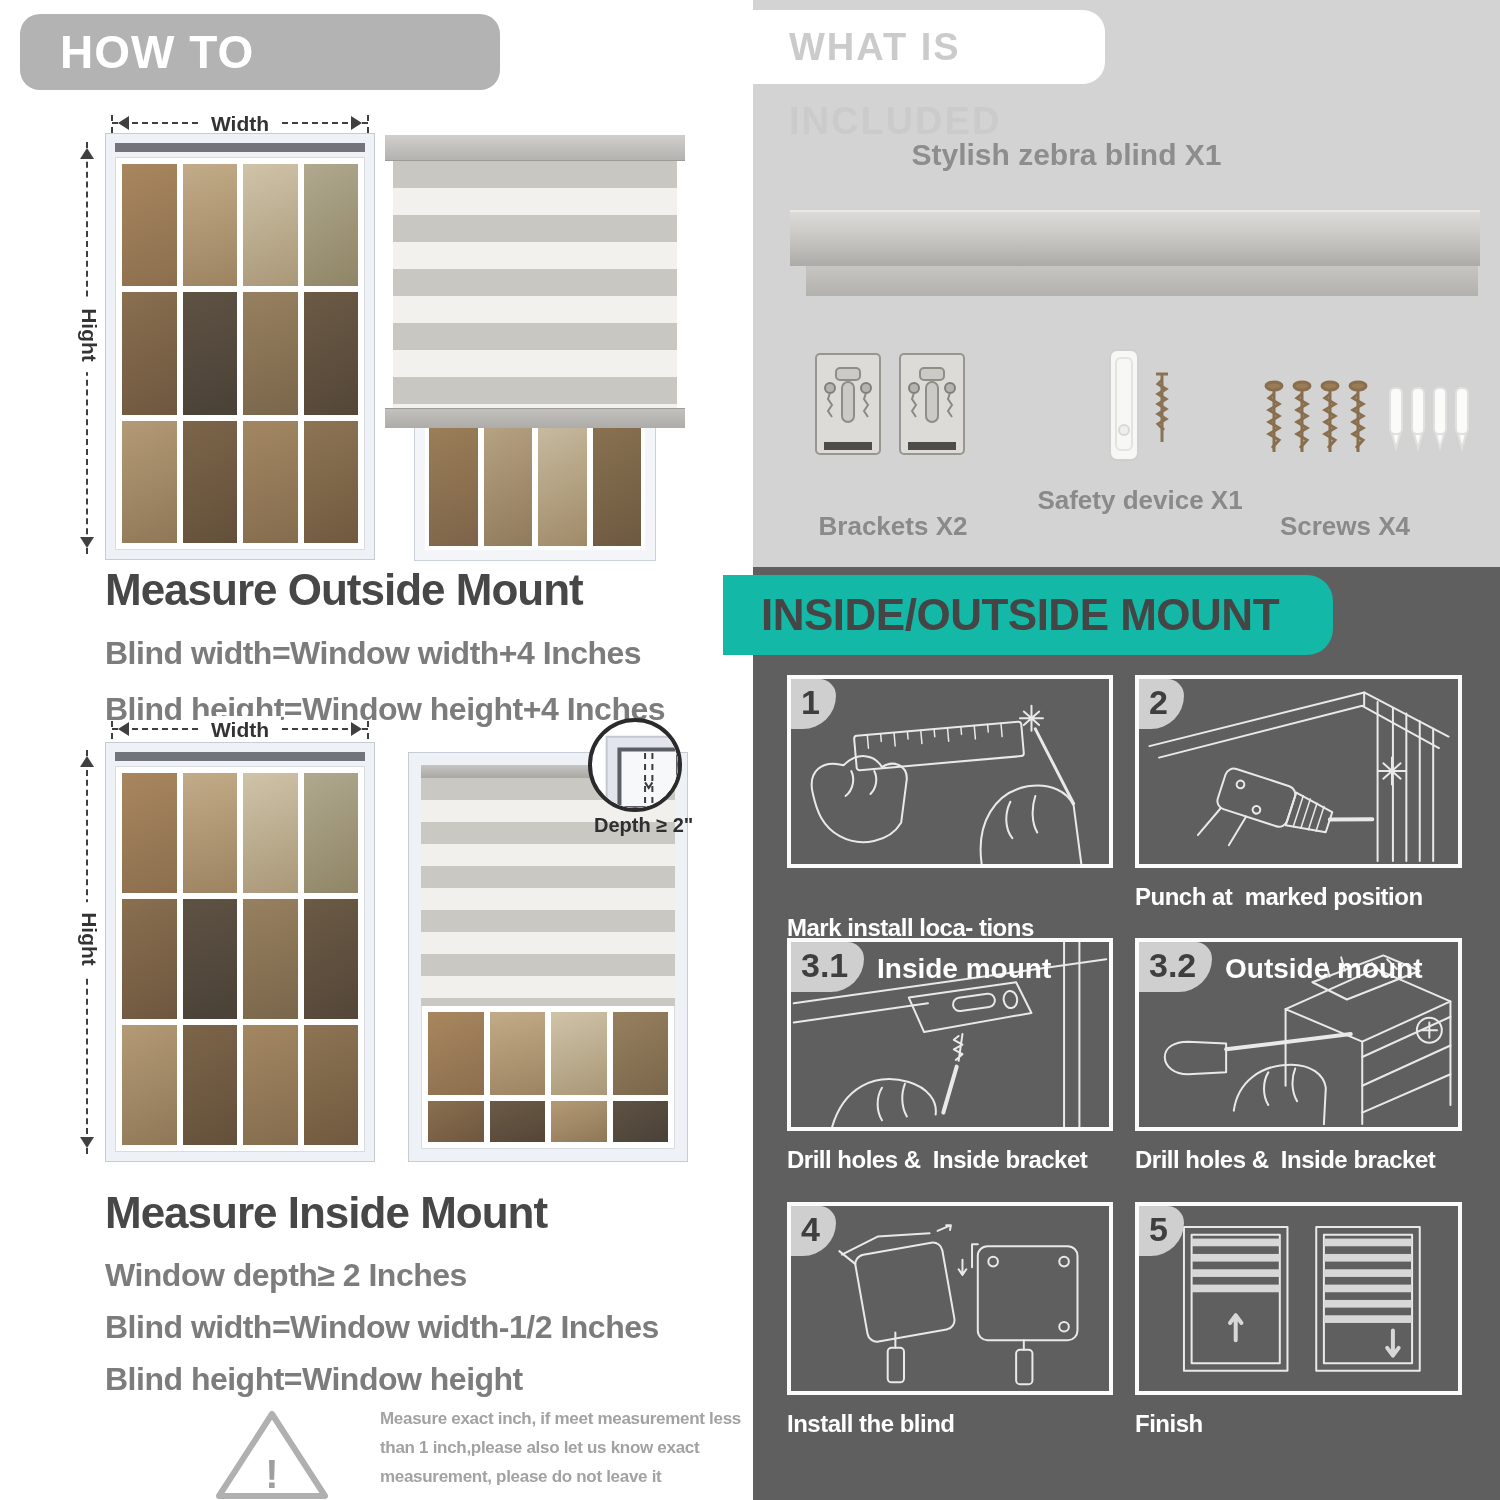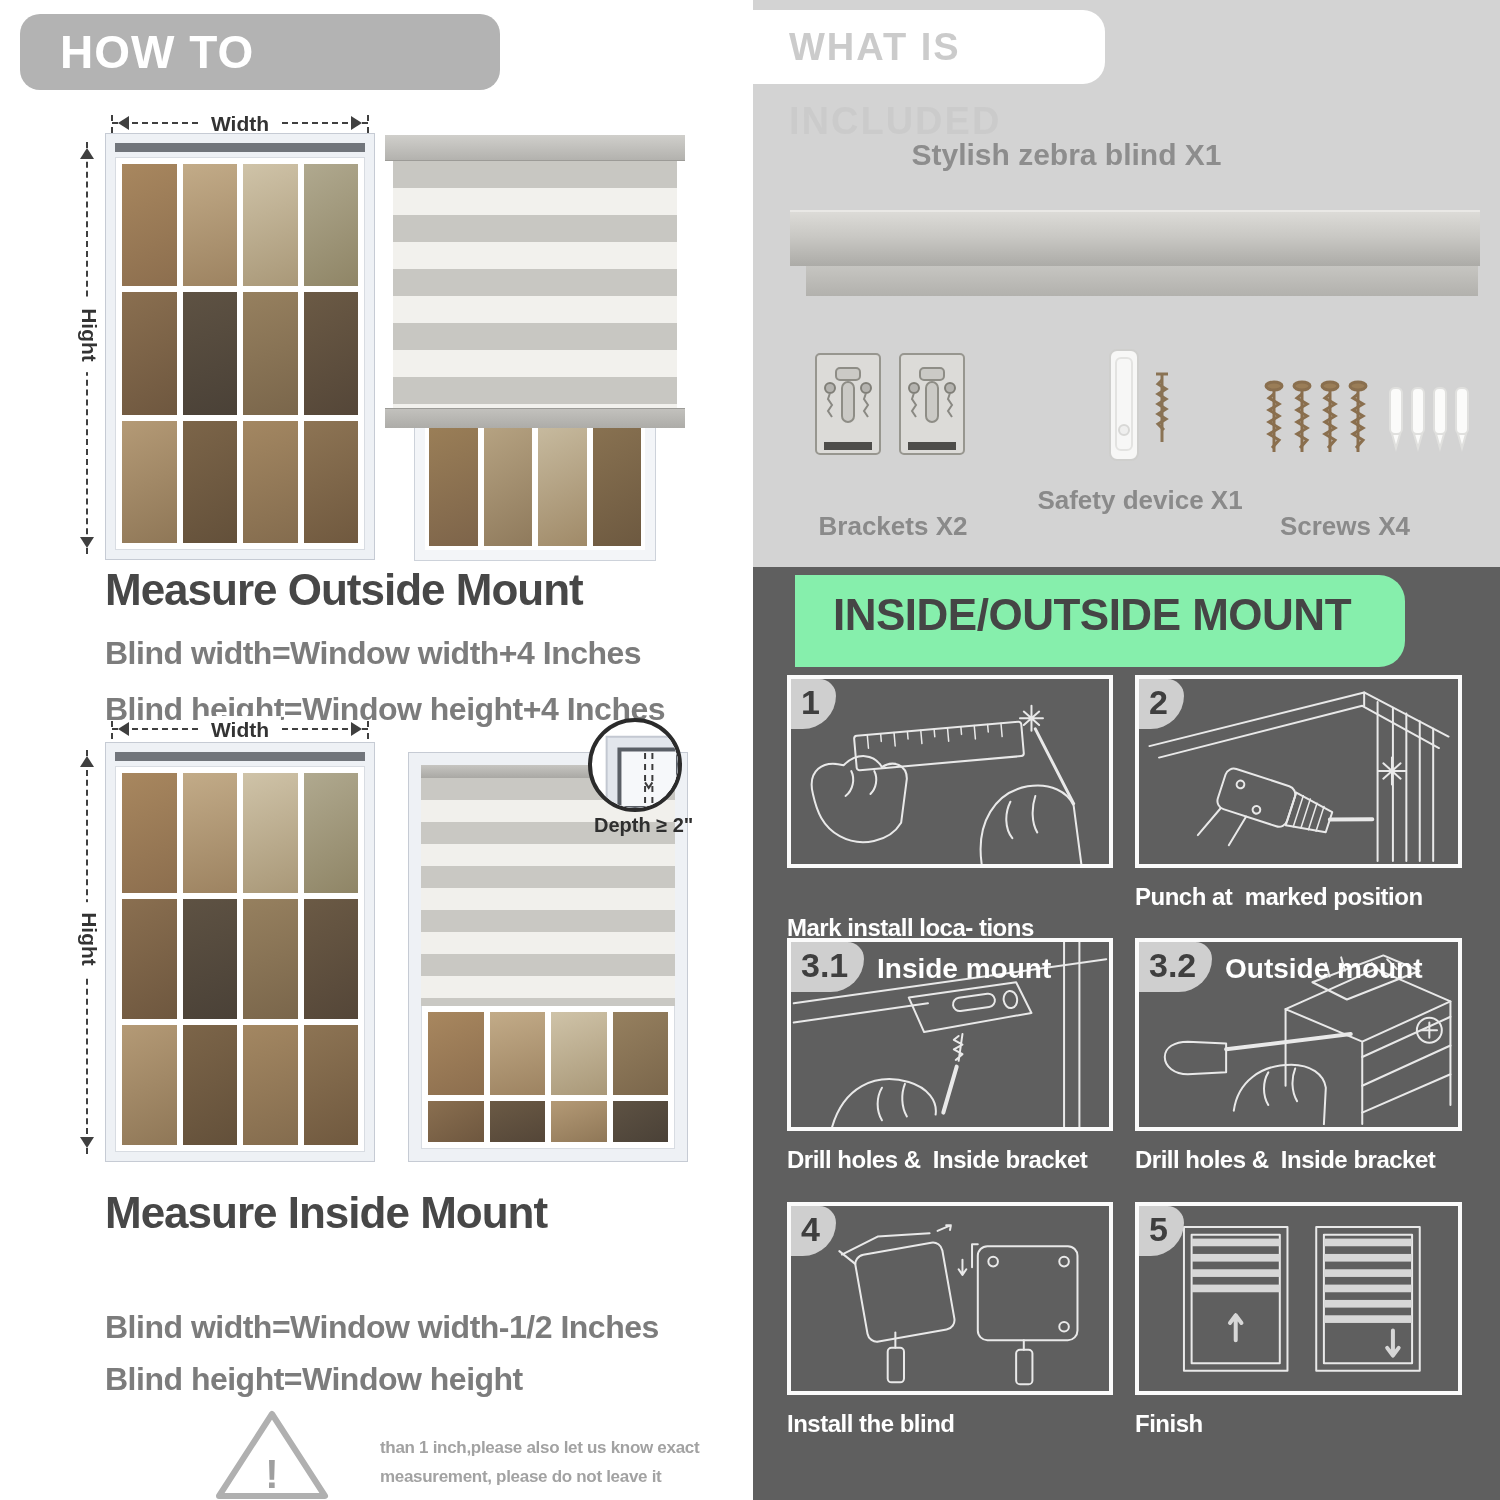--- a/index.html
+++ b/index.html
@@ -83,21 +83,21 @@
   .product-label{left:753px;top:136px;width:627px;text-align:center;
            font:700 30px/38px "Liberation Sans",sans-serif;color:#8d8d8d;}
   .rail-main{left:790px;top:210px;width:690px;height:56px;
            background:linear-gradient(180deg,#dcdbd7 0%,#c9c8c4 45%,#acaba7 100%);border-top:2px solid #e9e8e5;}
   .rail-low{left:806px;top:266px;width:672px;height:30px;
            background:linear-gradient(180deg,#c6c5c1,#b2b1ad);}
   .item-label{font:700 26px/32px "Liberation Sans",sans-serif;color:#8a8a8a;white-space:nowrap;transform:translateX(-50%);margin-top:28px;}
 
   
   .panel-dark{left:753px;top:567px;width:747px;height:933px;background:#5f5f5f;}
-  .iom-box{left:795px;top:575px;width:610px;height:92px;background:#86efac;border-radius:0 26px 26px 0;
+  .iom-box{left:723px;top:575px;width:610px;height:80px;background:#14b8a6;border-radius:0 26px 26px 0;
            color:#454545;font:700 44px/80px "Liberation Sans",sans-serif;padding-left:38px;letter-spacing:-0.5px;}
   .step-box{border:4px solid #fbfbfb;background:#5f5f5f;}
   .badge{position:absolute;left:0;top:0;background:#cfcfcf;color:#3f3f3f;
          font:700 34px/40px "Liberation Sans",sans-serif;padding:3px 16px 7px 10px;border-radius:0 22px 44px 0;}
   .inner-label{position:absolute;left:86px;top:10px;color:#fff;font:700 28px/34px "Liberation Sans",sans-serif;white-space:pre;}
   .caption{position:absolute;color:#fff;font:700 24px/30px "Liberation Sans",sans-serif;letter-spacing:-0.5px;white-space:pre;}
   .art{position:absolute;inset:0;width:100%;height:100%;}
   .art path,.art line,.art rect,.art circle,.art ellipse,.art polyline{vector-effect:non-scaling-stroke;}
 </style>
 </head>
@@ -209,27 +209,29 @@
       <rect x="16" y="16" width="78" height="78" fill="#e2e6ec" stroke="#c3c8d1" stroke-width="2"></rect>
       <rect x="30" y="30" width="64" height="64" fill="#f6f8fa" stroke="#5a5f66" stroke-width="4"></rect>
       <line x1="58" y1="34" x2="58" y2="92" stroke="#3c3c3c" stroke-width="2" stroke-dasharray="6 5"></line>
       <line x1="66" y1="34" x2="66" y2="92" stroke="#3c3c3c" stroke-width="2" stroke-dasharray="6 5"></line>
       <path d="M58 66 l4 6 l4 -6" fill="none" stroke="#3c3c3c" stroke-width="2"></path>
     </svg>
   </div>
   <div class="abs depth-label" style="left:594px;top:812px;">Depth ≥ 2"</div>
 
   <div class="abs sec-heading" style="left:105px;top:1188px;">Measure Inside Mount</div>
+  <div class="abs body-line" style="left:105px;top:1256px;">Window depth≥ 2 Inches</div>
   <div class="abs body-line" style="left:105px;top:1308px;">Blind width=Window width-1/2 Inches</div>
   <div class="abs body-line" style="left:105px;top:1360px;">Blind height=Window height</div>
 
   <svg class="abs" style="left:212px;top:1406px;" width="120" height="96" viewBox="0 0 120 96">
     <path d="M60 8 L113 90 L7 90 Z" fill="none" stroke="#b0b0b0" stroke-width="6" stroke-linejoin="round"></path>
     <text x="60" y="82" text-anchor="middle" font-family="Liberation Sans, sans-serif" font-size="40" font-weight="bold" fill="#9f9f9f">!</text>
   </svg>
+  <div class="abs warn-line" style="left:380px;top:1404px;">Measure exact inch, if meet measurement less</div>
   <div class="abs warn-line" style="left:380px;top:1433px;">than 1 inch,please also let us know exact</div>
   <div class="abs warn-line" style="left:380px;top:1462px;">measurement, please do not leave it</div>
 
   <div class="abs panel-light"></div>
   <div class="abs wii-box">WHAT IS INCLUDED</div>
   <div class="abs product-label">Stylish zebra blind X1</div>
 
   <div class="abs rail-main"></div>
   <div class="abs rail-low"></div>
 

